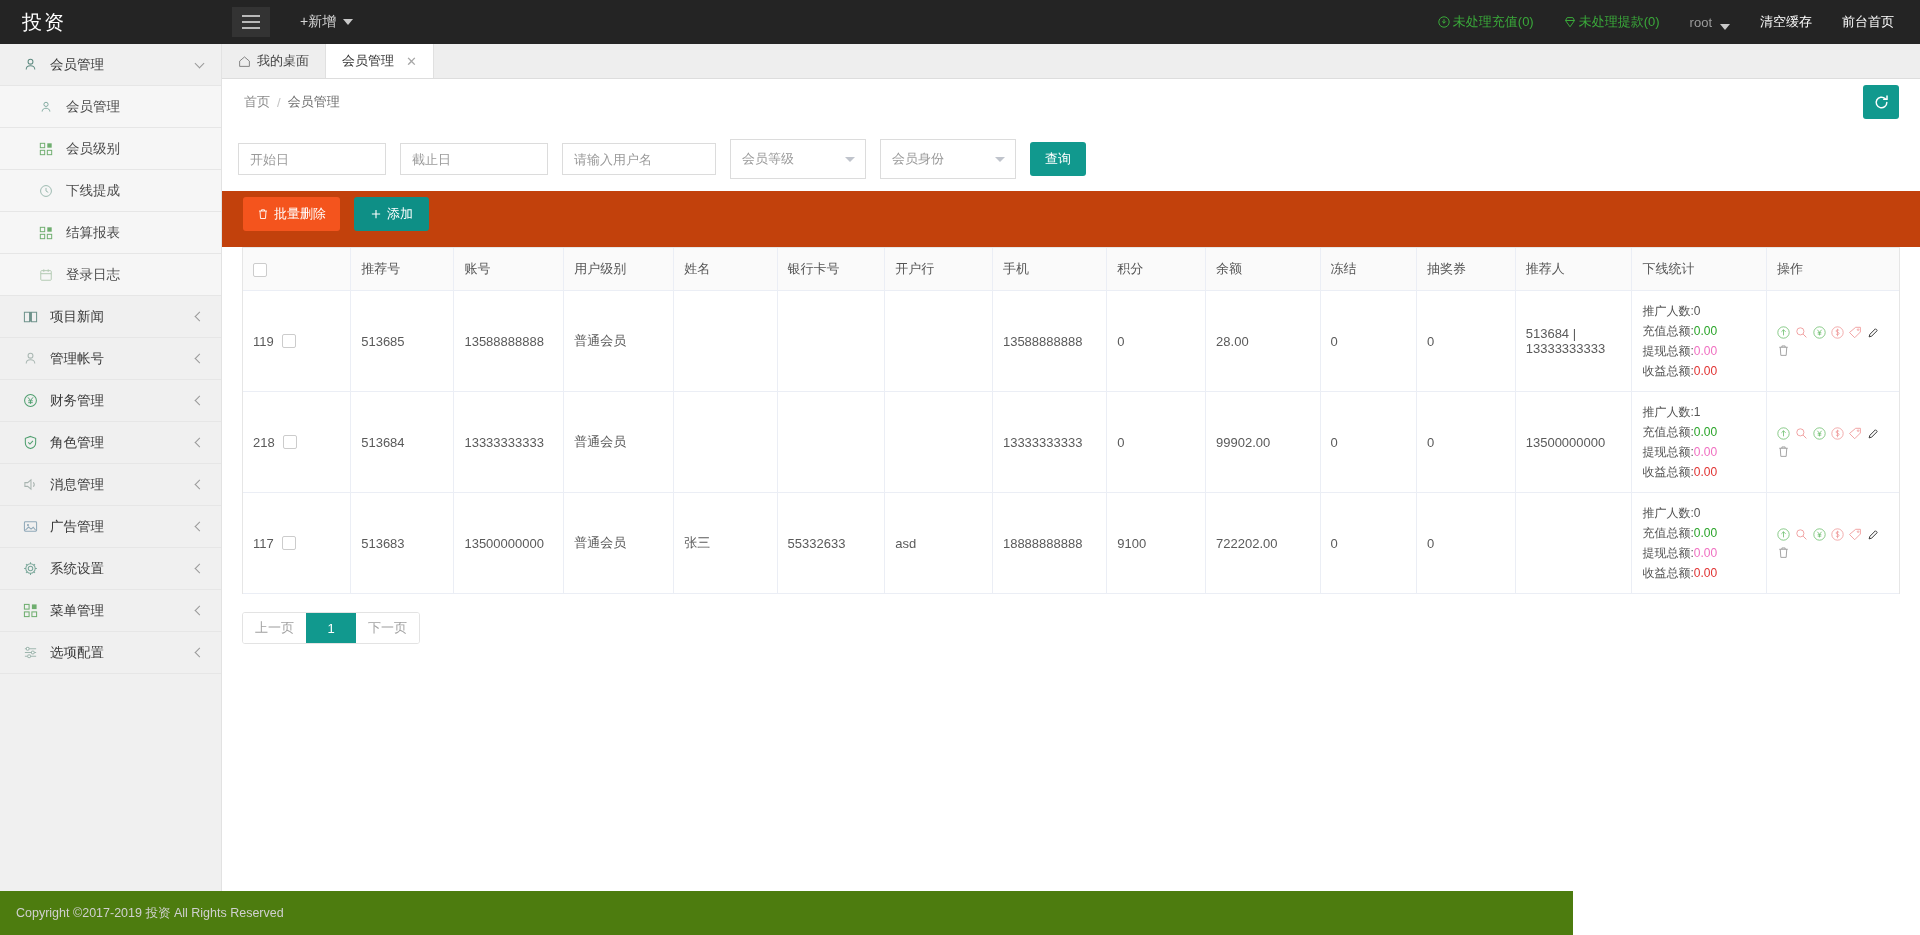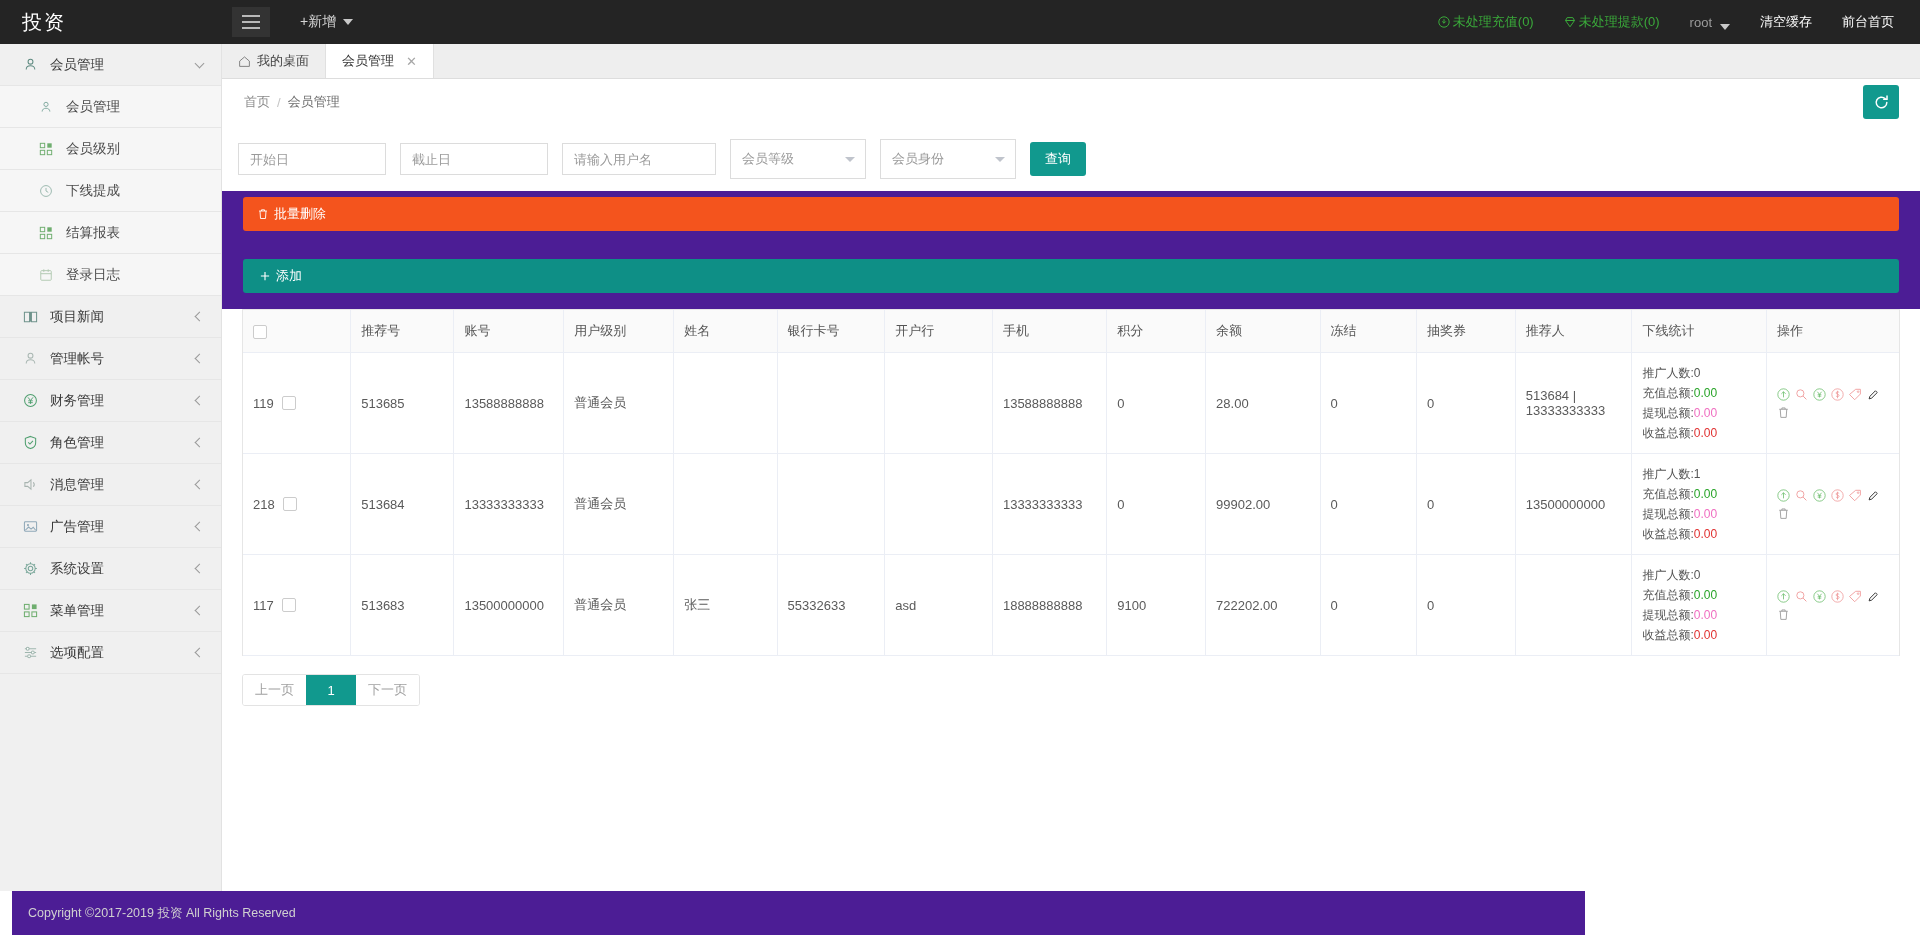--- a/index.html
+++ b/index.html
@@ -114,21 +114,21 @@
   }
   .btn {
     height: 32px; border: none; border-radius: 3px; color: #fff;
     font-size: 13px; padding: 17px 15px; cursor: pointer;
     display: inline-flex; align-items: center; gap: 5px;
     font-family: "Liberation Sans", sans-serif;
   }
   .btn-query { background: #11998e; }
   .btn-del { background: #f4541d; height: 34px; padding: 0 14px; }
   .btn-add { background: #0e8f86; height: 34px; padding: 0 16px; }
-  .actionbar { padding: 6px 21px 16px 21px; display: flex; gap: 28px; background: #4c1d95; flex-direction: column; }
+  .actionbar { padding: 6px 21px 16px 21px; display: flex; gap: 14px; background: #c2410c; }
 
   
   .tablewrap { margin: 0 20px; border: 1px solid #e6e6e6; border-bottom: none; }
   table { width: 100%; border-collapse: collapse; table-layout: fixed; }
   th {
     background: #fafafa; font-weight: normal; font-size: 13px; color: #555;
     text-align: left; padding: 12px 10px; border-right: 1px solid #ebeef5;
     border-bottom: 1px solid #ebeef5; height: 42px;
   }
   td {
@@ -153,22 +153,22 @@
   .pager { margin: 18px 20px; display: inline-flex; border: 1px solid #e3e3e3; border-radius: 3px; overflow: hidden; }
   .pg {
     min-width: 50px; height: 30px; display: flex; align-items: center;
     justify-content: center; font-size: 13px; color: #a2a2a2; background: #fff;
     cursor: pointer; padding: 0 12px;
   }
   .pg.active { background: #11998e; color: #fff; }
 
   
   .footer {
-    position: absolute; bottom: 0; left: 12px; width: 1573px; height: 44px;
-    background: #4c1d95; color: #d0d0d0; font-size: 12.5px;
+    position: absolute; bottom: 0; left: 0; width: 1573px; height: 44px;
+    background: #4d7c0f; color: #d0d0d0; font-size: 12.5px;
     display: flex; align-items: center; padding-left: 16px;
   }
 </style>
 </head>
 <body>
 
 <div class="topbar">
   <div class="brand">投资</div>
   <div class="hamburger">
     <span></span>

